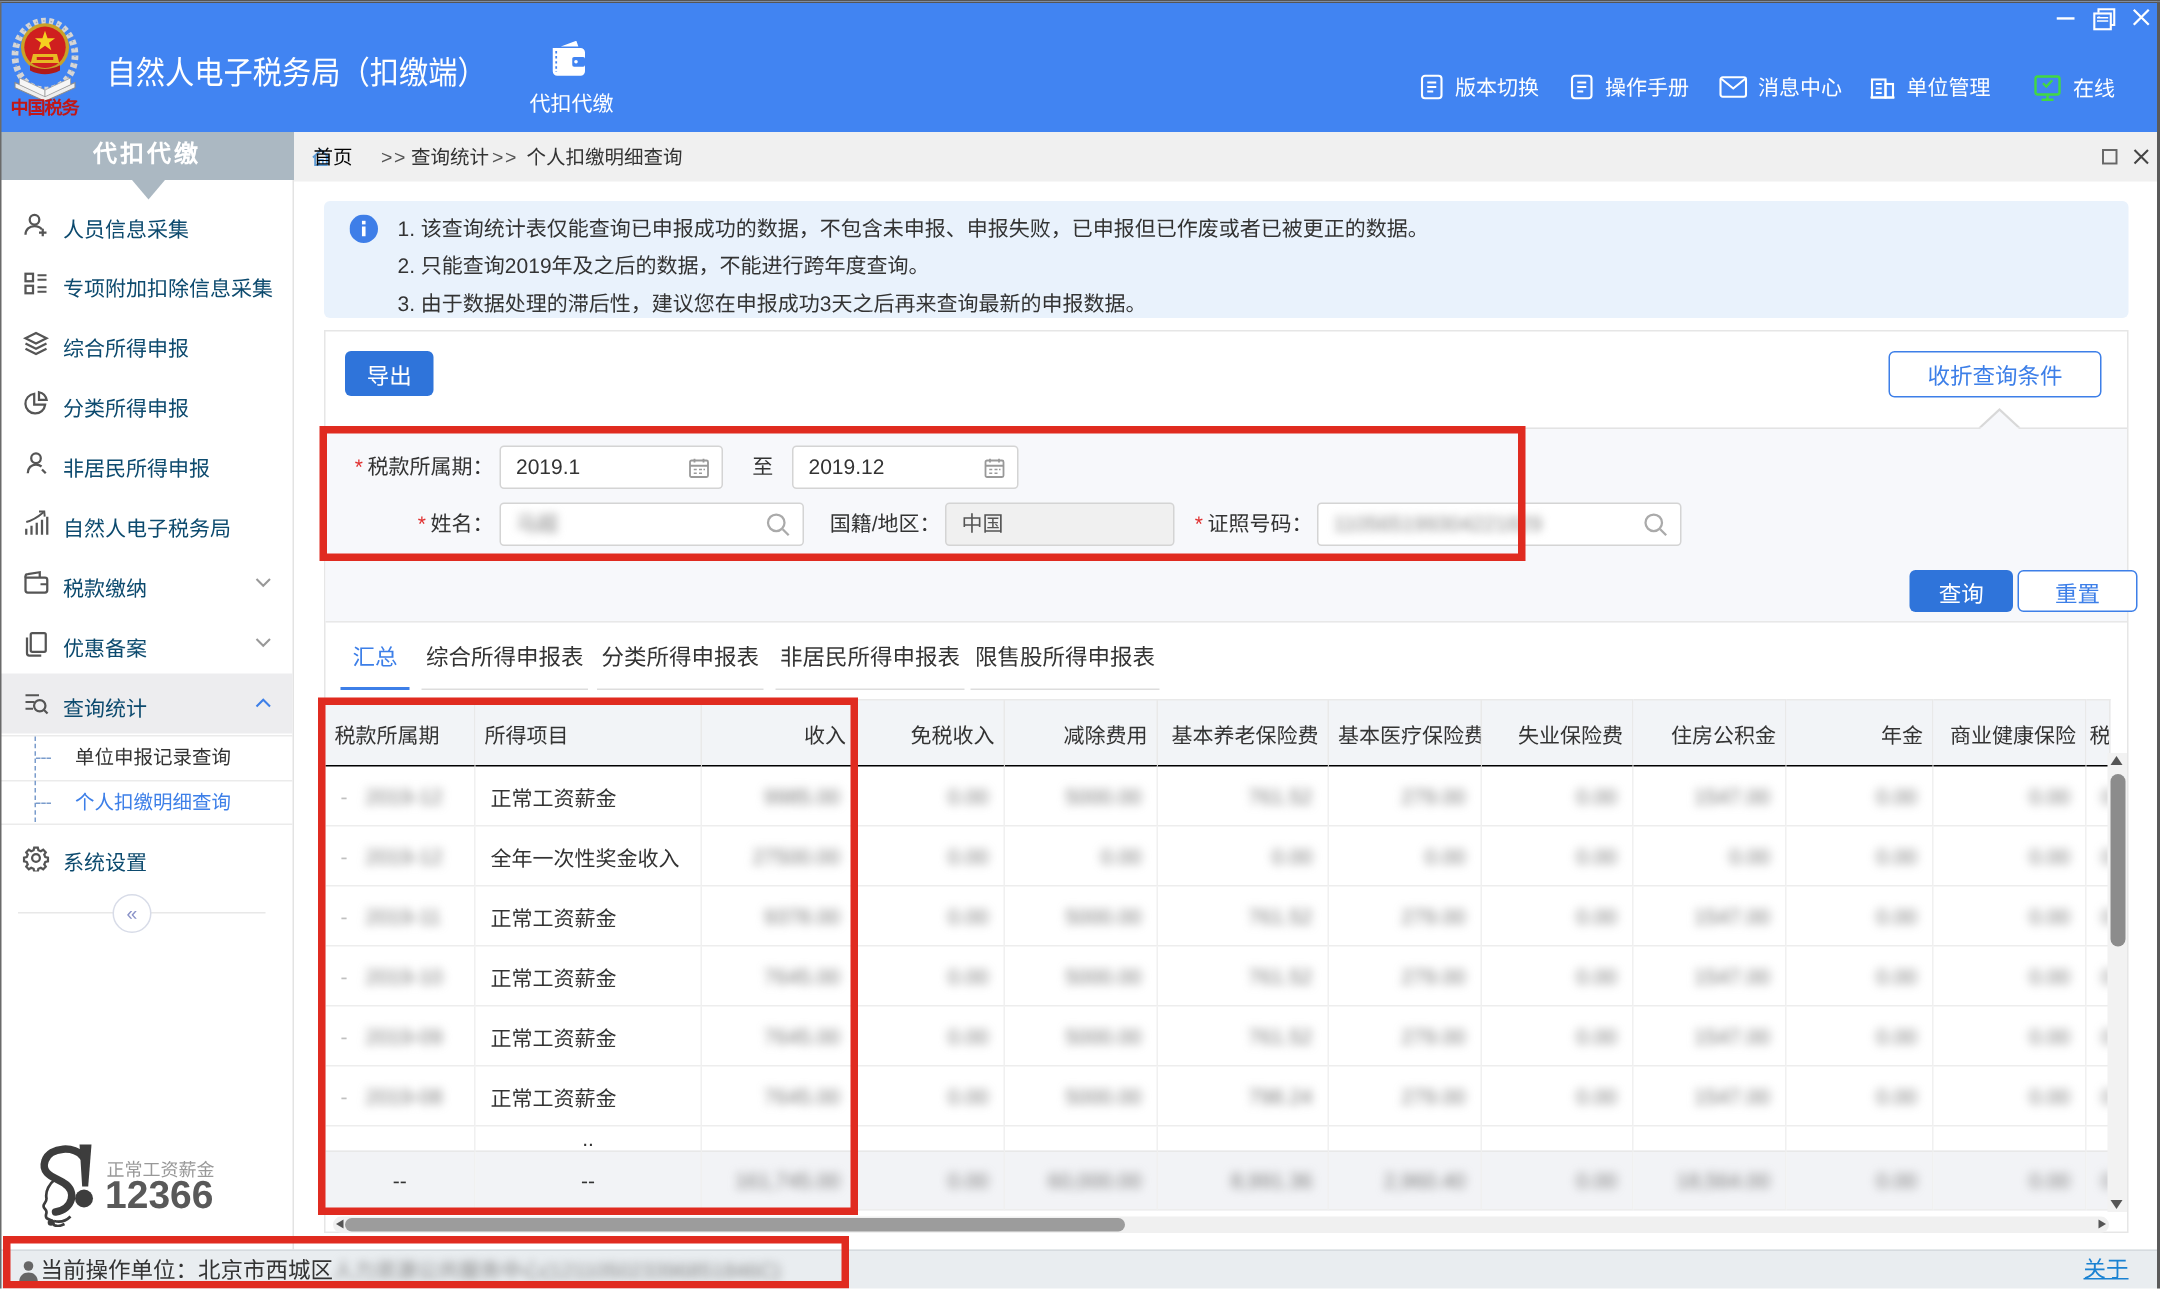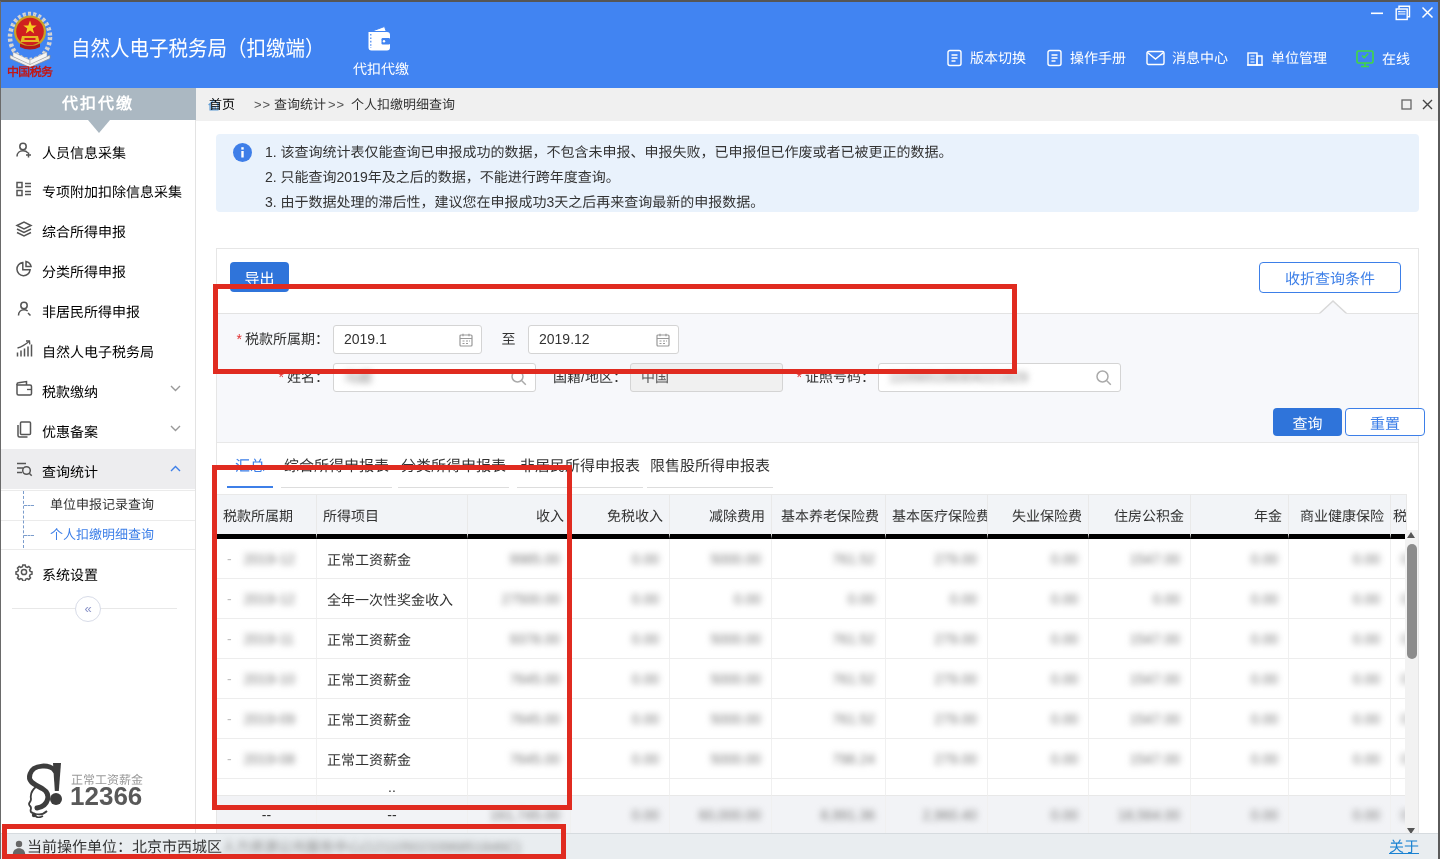--- a/index.html
+++ b/index.html
@@ -15,37 +15,37 @@
 #hd-tab .txt{position:absolute;left:0;top:56px;width:66px;color:#fff;font-size:14px;}
 .hd-menu{position:absolute;top:47px;height:20px;color:#fff;font-size:14px;line-height:18px;}
 .hd-menu svg{vertical-align:-4px;margin-right:7px;}
 .winbtn{position:absolute;top:4px;color:#fff;}
 
 #sidebar{position:absolute;left:0;top:87px;width:196px;height:745px;background:#fff;border-right:1px solid #e3e3e3;}
 #sb-head{position:absolute;left:0;top:0;width:196px;height:32px;background:#abb8c2;color:#fff;
   font-size:16px;font-weight:bold;text-align:center;line-height:32px;letter-spacing:2px;}
 #sb-tri{position:absolute;left:88px;top:32px;width:0;height:0;border-left:11px solid transparent;
   border-right:11px solid transparent;border-top:13px solid #abb8c2;}
-.sb-item{position:absolute;left:0;width:195px;height:40px;color:#000000;font-size:14px;}
+.sb-item{position:absolute;left:0;width:195px;height:40px;color:#0c4a6e;font-size:14px;}
 .sb-item .ic{position:absolute;left:15px;top:11px;}
 .sb-item .tx{position:absolute;left:42px;top:12px;}
 .sb-item .ch{position:absolute;right:14px;top:12px;color:#888;font-size:12px;}
 .sb-sub{position:absolute;left:0;width:195px;height:29px;font-size:13px;line-height:29px;}
 .sb-sub .tx{position:absolute;left:50px;top:0;}
 .dashv{position:absolute;left:23px;border-left:1px dashed #7a9ccc;}
 .dashh{position:absolute;left:24px;width:10px;border-top:1px dashed #7a9ccc;}
 .sb-line{position:absolute;left:0;width:195px;border-top:1px solid #ebebeb;}
 
 #crumb{position:absolute;left:196px;top:87px;width:1244px;height:33px;background:#f0f0f0;
   font-size:13px;color:#333;line-height:33px;}
 
 #infobox{position:absolute;left:216px;top:133px;width:1203px;height:78px;background:#e9f2fc;
   border-radius:4px;font-size:14px;color:#333;}
 #infobox .ln{position:absolute;left:49px;height:25px;line-height:25px;}
-#panel{position:absolute;left:216px;top:219px;width:1203px;height:602px;border:1px solid #e6e6e6;background:#fff;margin-top:28px;}
+#panel{position:absolute;left:216px;top:219px;width:1203px;height:602px;border:1px solid #e6e6e6;background:#fff;}
 .btn-blue{background:#2f74da;color:#fff;border:none;border-radius:4px;font-size:15px;
   font-family:"Liberation Sans",sans-serif;}
 .btn-line{background:#fff;color:#3d7fe8;border:1px solid #3d7fe8;border-radius:4px;font-size:15px;
   font-family:"Liberation Sans",sans-serif;}
 #qpanel{position:absolute;left:0;top:64px;width:1201px;height:130px;background:#f7f8fb;
   border-top:1px solid #e3e3e3;border-bottom:1px solid #e8e8e8;}
 #notch{position:absolute;left:1103px;top:-12px;width:0;height:0;
   border-left:13px solid transparent;border-right:13px solid transparent;border-bottom:12px solid #f7f8fb;}
 #notch2{position:absolute;left:1102px;top:-14px;width:0;height:0;
   border-left:14px solid transparent;border-right:14px solid transparent;border-bottom:13px solid #d8d8d8;}
@@ -56,21 +56,21 @@
 .blurtx{filter:blur(3px);color:#888;}
 
 .tab{position:absolute;top:205px;font-size:15px;color:#333;height:30px;}
 .tab u{position:absolute;left:-3px;right:-3px;bottom:-4px;border-top:1px solid #ddd;}
 .tab.on{color:#3d7fe8;}
 .tab.on u{border-top:2px solid #3d7fe8;left:-8px;right:-8px;}
 
 #tbl{position:absolute;left:0;top:245px;width:1190px;border-collapse:separate;border-spacing:0;table-layout:fixed;}
 #tbl th,#tbl td{box-sizing:border-box;}
 #tbl th{background:#f2f4f7;font-weight:normal;font-size:14px;color:#333;height:45px;
-  border-top:1px solid #e9e9e9;border-right:1px solid #e9e9e9;border-bottom:5px solid #000000;
+  border-top:1px solid #e9e9e9;border-right:1px solid #e9e9e9;border-bottom:1px solid #000000;
   padding:0 6px;white-space:nowrap;overflow:hidden;}
 #tbl td{font-size:14px;color:#333;height:40px;border-right:1px solid #f0f0f0;border-bottom:1px solid #ededed;
   padding:0 10px;white-space:nowrap;overflow:hidden;}
 #tbl .l{text-align:left}.r{text-align:right}.c{text-align:center}
 #tbl tr.part td{height:16px;border-bottom:none;}
 #tbl tr.tot td{background:#f2f3f6;border-top:1px solid #e8e8e8;}
 .bl{filter:blur(3.3px);color:#7a7a7a;}
 
 #vsb{position:absolute;right:0;top:281px;width:13px;height:306px;background:#f2f2f2;}
 #hsb{position:absolute;left:5px;top:590px;width:1184px;height:11px;background:#f0f0f0;border-radius:6px;}

